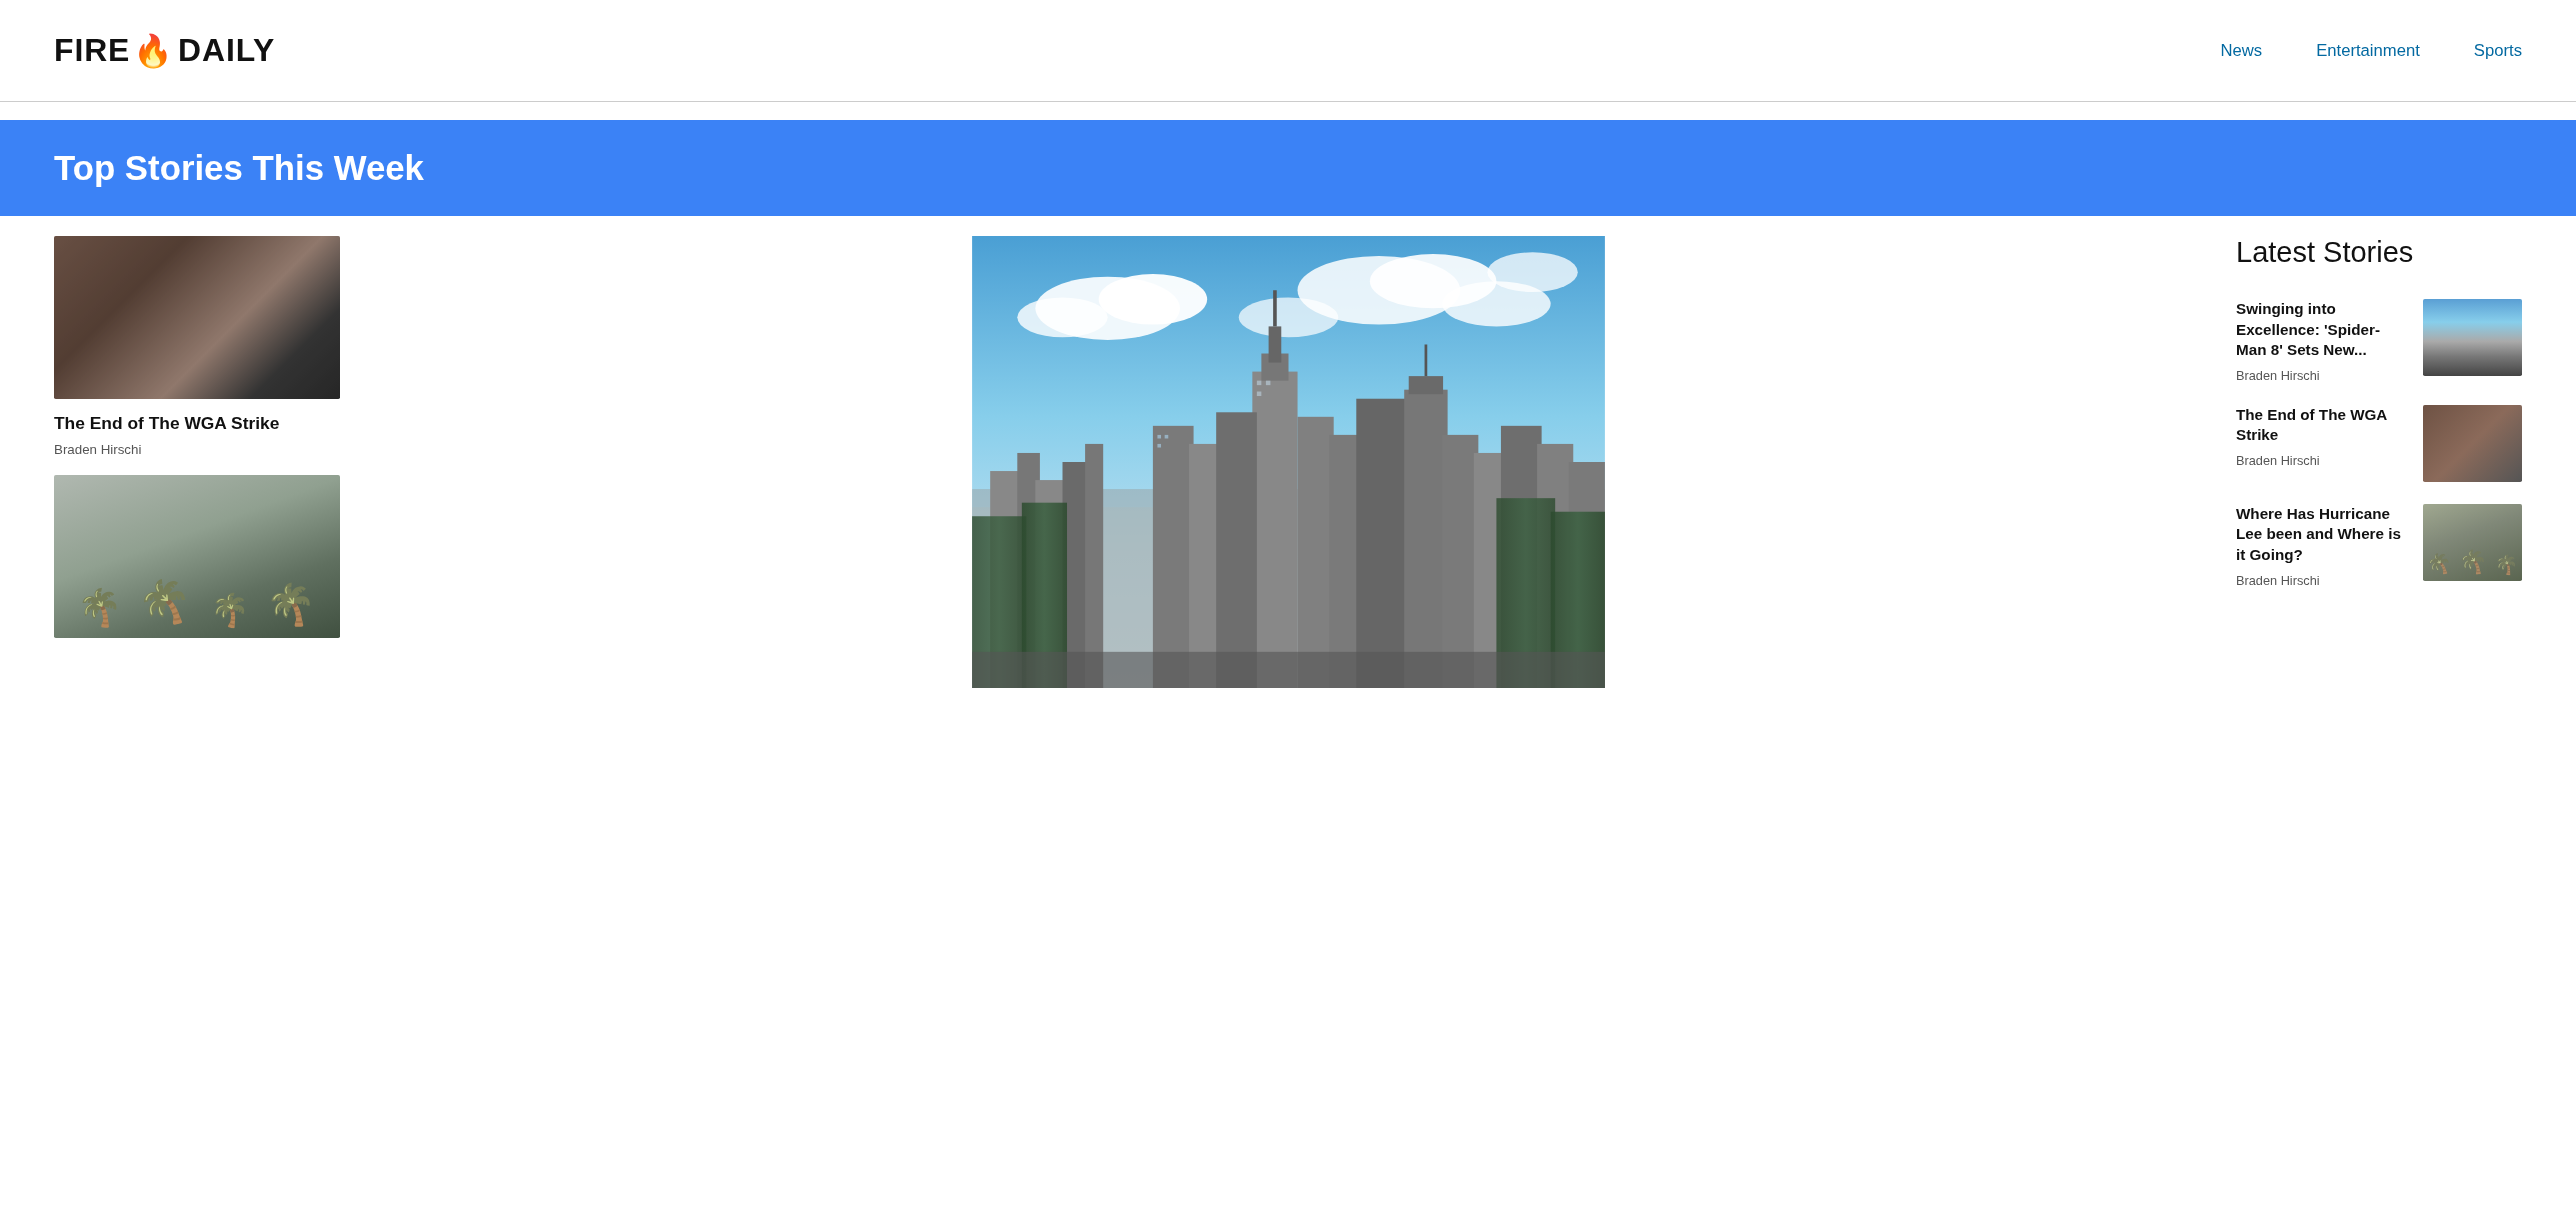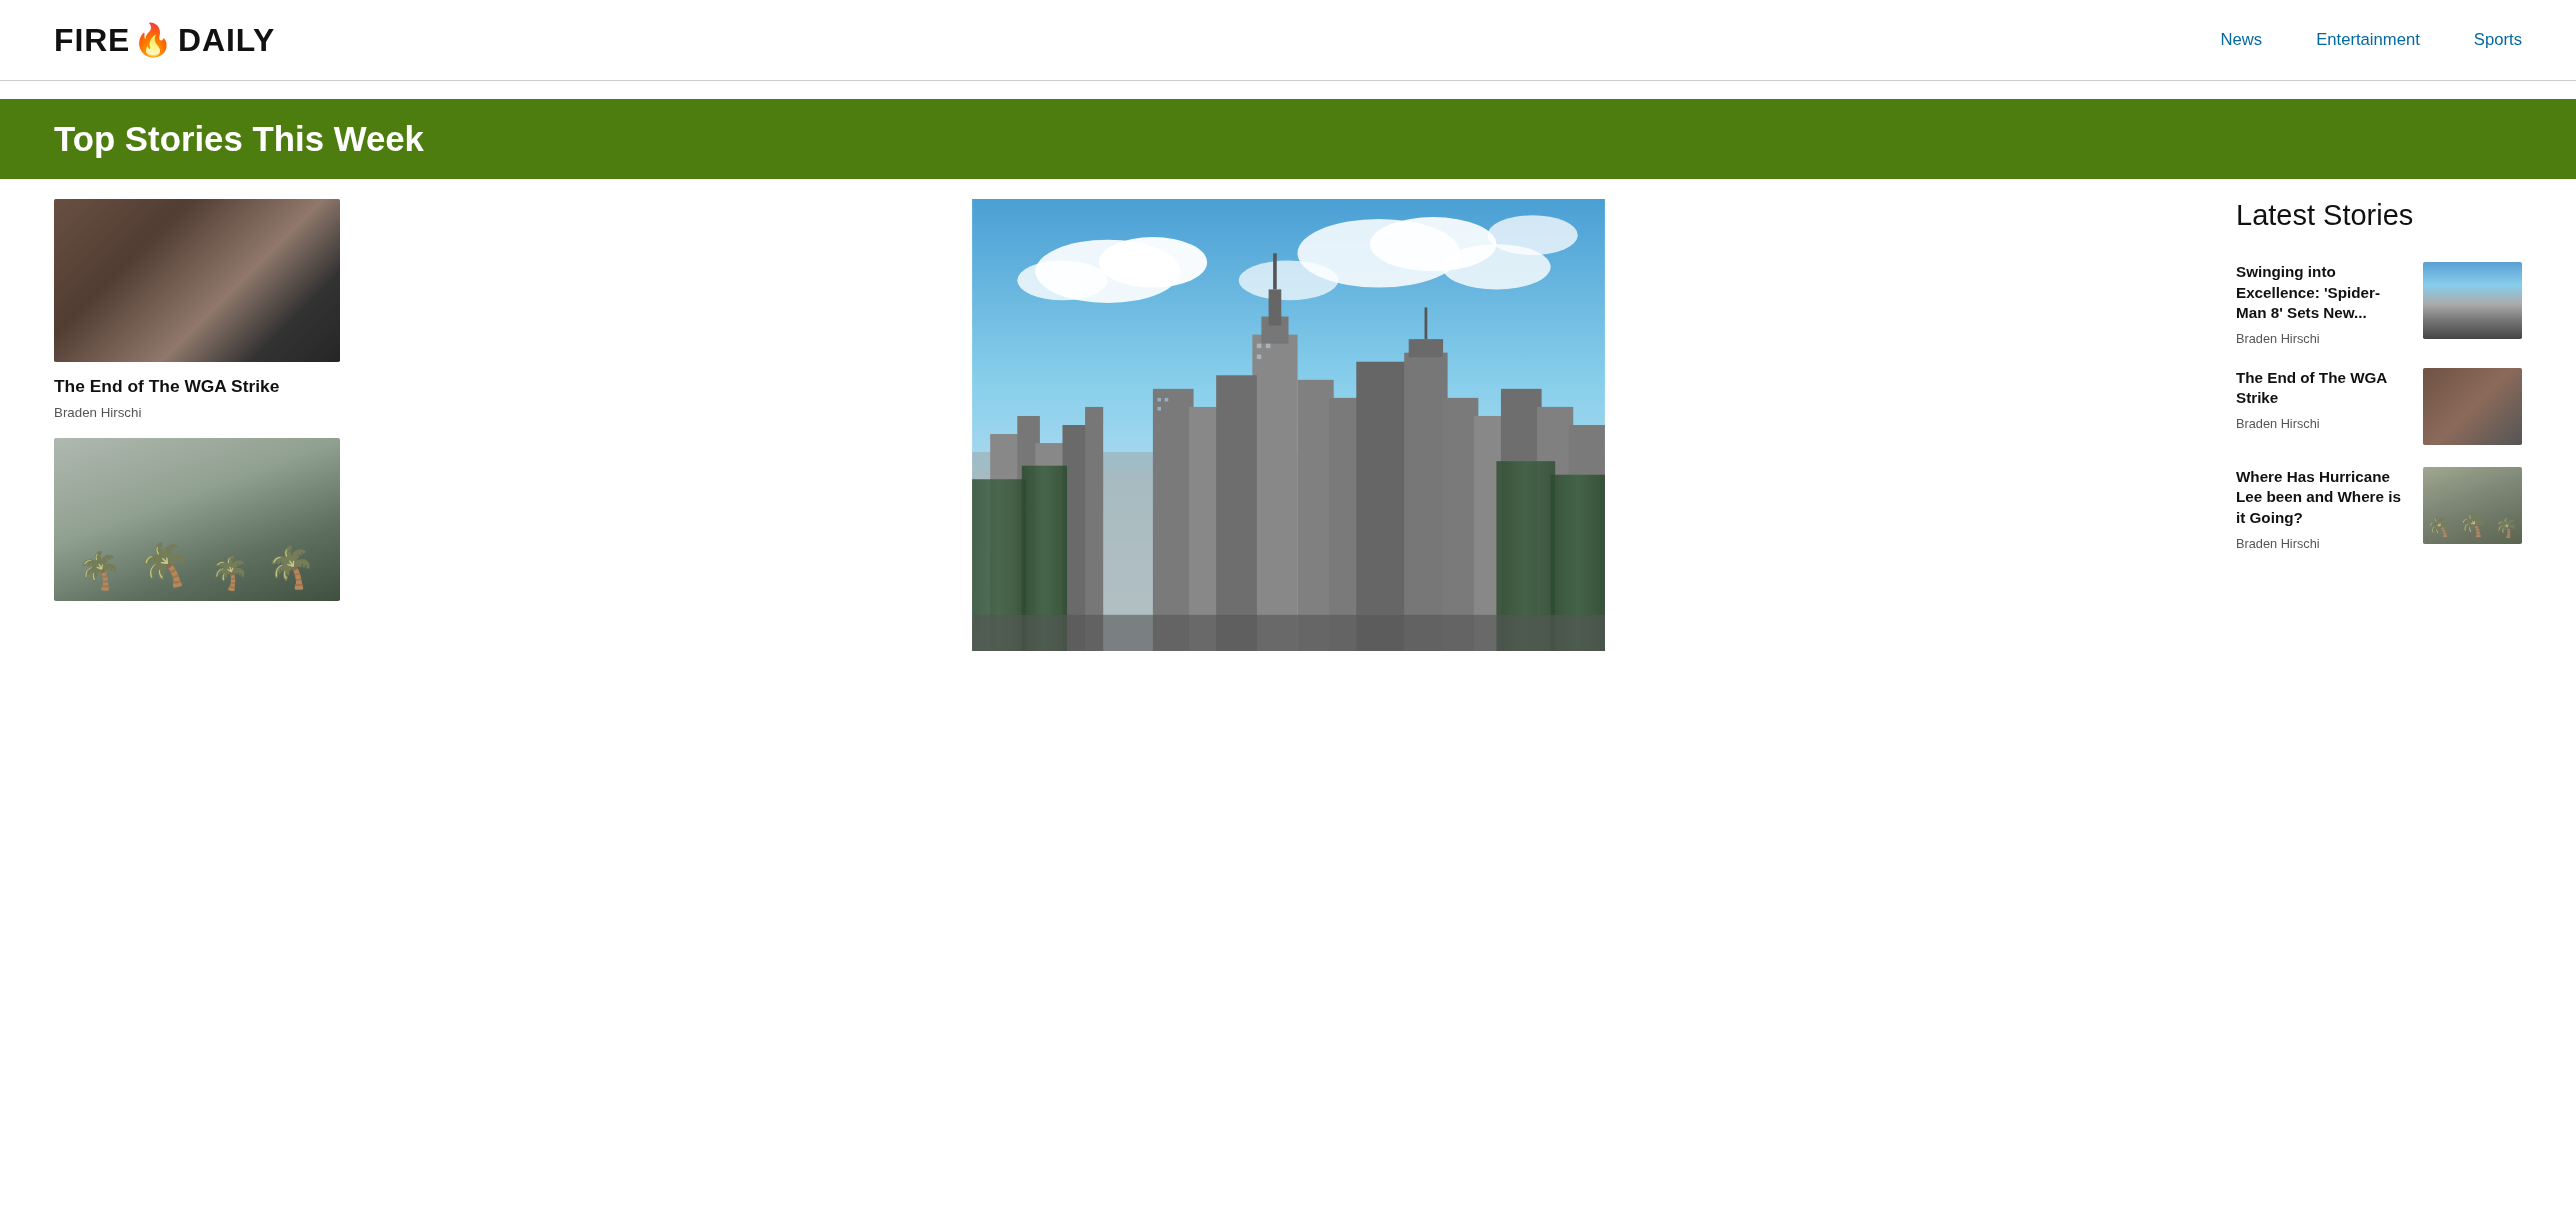--- a/index.html
+++ b/index.html
@@ -4,21 +4,21 @@
   <style>
     * { margin: 0; padding: 0; box-sizing: border-box; }
     body { font-family: Arial, Helvetica, sans-serif; background: #fff; color: #111; }
 
     
     header {
       display: flex;
       align-items: center;
       justify-content: space-between;
       padding: 0 54px;
-      height: 81px;
+      height: 102px;
       border-bottom: 1.8px solid #ccc;
     }
     .logo {
       font-size: 2.2rem;
       font-weight: 900;
       letter-spacing: 0.9px;
       text-transform: uppercase;
       display: flex;
       align-items: center;
       gap: 3.6px;
@@ -29,22 +29,22 @@
     }
     nav a {
       text-decoration: none;
       color: #0369a1;
       font-size: 1.15rem;
       font-weight: 500;
     }
 
     
     .hero-banner {
-      background-color: #4d7c0f;
-      padding: 20px 54px;
+      background-color: #3b82f6;
+      padding: 28px 54px;
       margin-top: 18px;
     }
     .hero-banner h1 {
       color: #fff;
       font-size: 2.4rem;
       font-weight: 900;
     }
 
     
     .main-content {

